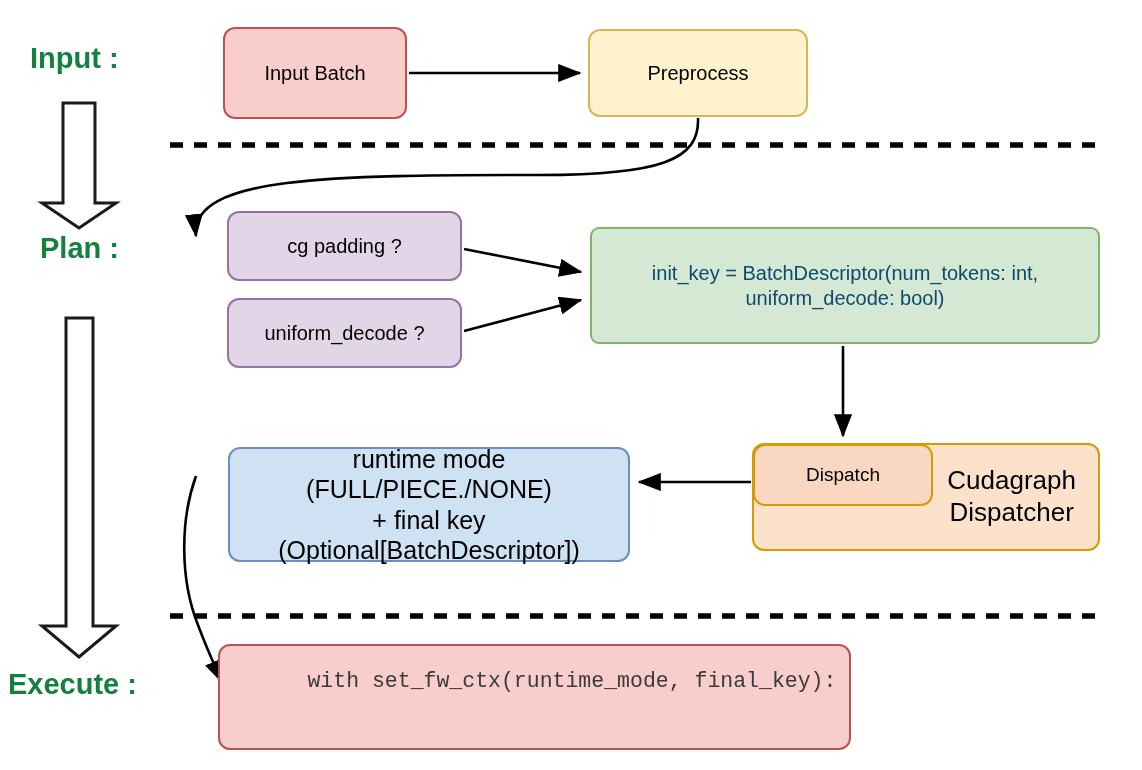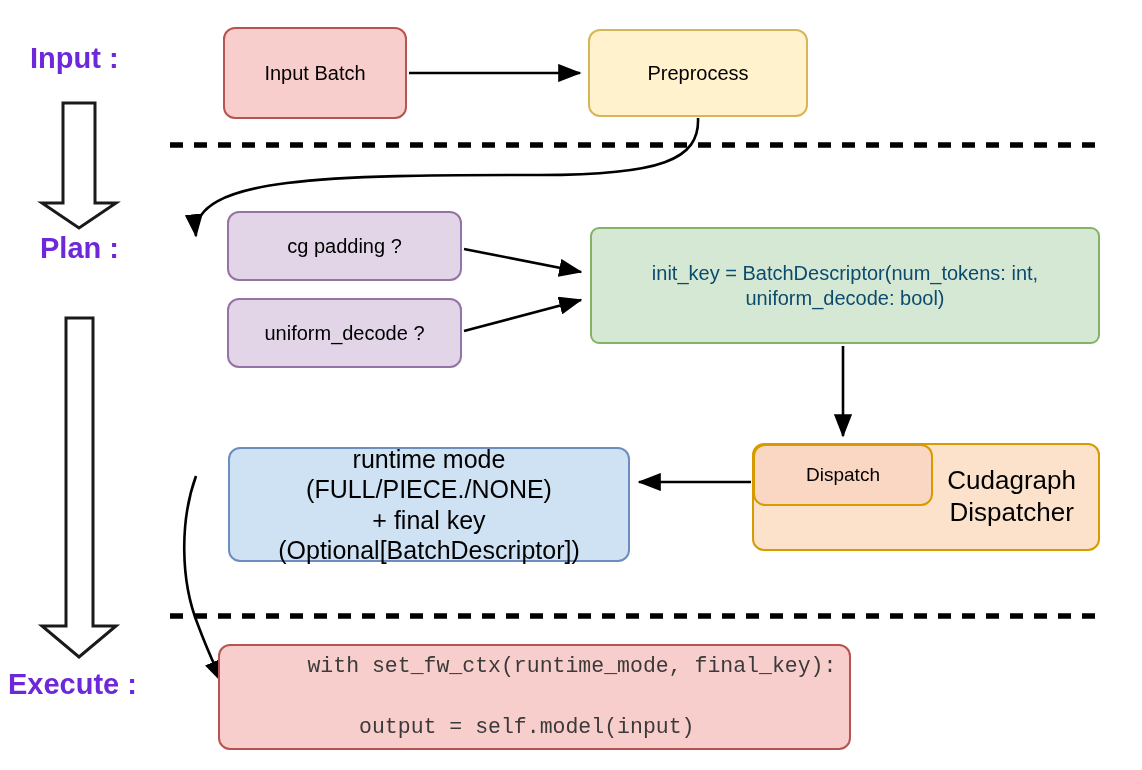--- a/index.html
+++ b/index.html
@@ -1,21 +1,21 @@
 <!DOCTYPE html>
 <html><head>
 <meta charset="utf-8">
 <style>
   html,body{margin:0;padding:0;background:#ffffff;}
   #stage{position:relative;width:1142px;height:770px;background:#ffffff;
          font-family:"Liberation Sans", sans-serif;overflow:hidden;}
   .node{position:absolute;box-sizing:border-box;display:flex;align-items:center;
         justify-content:center;text-align:center;border-radius:12px;border-width:2px;
         border-style:solid;line-height:1.22;}
-  .stage-label{position:absolute;font-weight:bold;color:#6d28d9;white-space:nowrap;}
+  .stage-label{position:absolute;font-weight:bold;color:#15803d;white-space:nowrap;}
   svg.layer{position:absolute;left:0;top:0;width:1142px;height:770px;
             pointer-events:none;overflow:visible;}
 
   
   #n-input-batch{left:223px;top:27px;width:184px;height:92px;
       background:#f8cecc;border-color:#b85450;font-size:20px;color:#000;}
   #n-preprocess{left:588px;top:29px;width:220px;height:88px;
       background:#fff2cc;border-color:#d6b656;font-size:20px;color:#000;}
   #n-cg-padding{left:227px;top:211px;width:235px;height:70px;
       background:#e1d5e7;border-color:#9673a6;font-size:20px;color:#000;}
@@ -115,17 +115,16 @@
   <div class="node" id="n-runtime-mode">
     <span>
       <span>runtime mode (FULL/PIECE./NONE)</span><br>
       <span>+ final key (Optional[BatchDescriptor])</span>
     </span>
   </div>
 
   <div class="node" id="n-code">
     <span class="codetext">
       <span>with set_fw_ctx(runtime_mode, final_key):</span><br>
-      <span>    output = self.model(input)</span>
     </span>
   </div>
 
 </div>
 
 </body></html>

